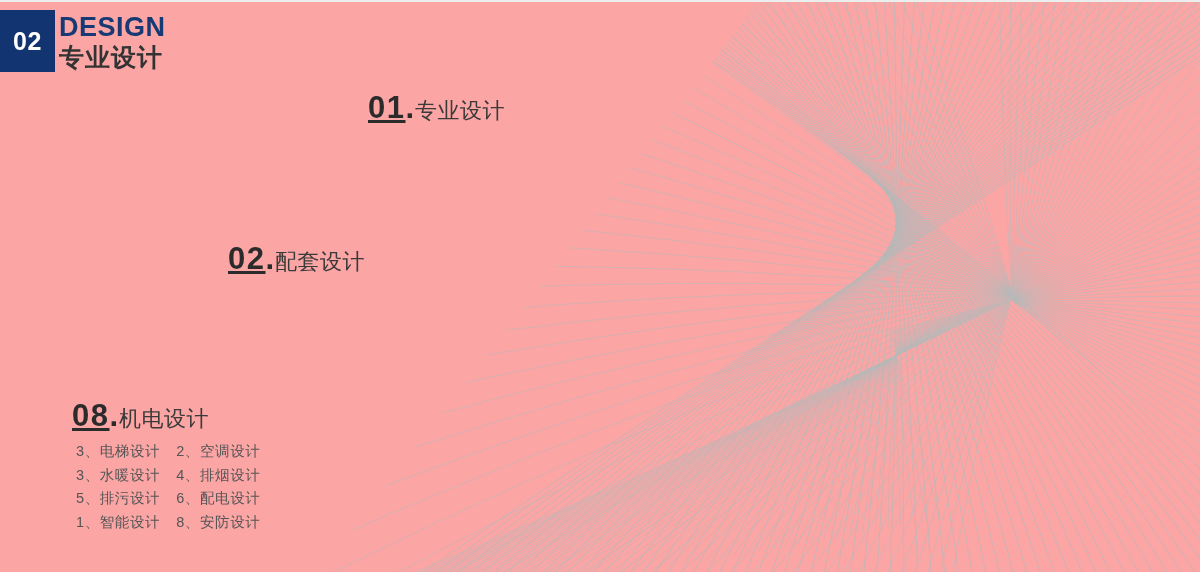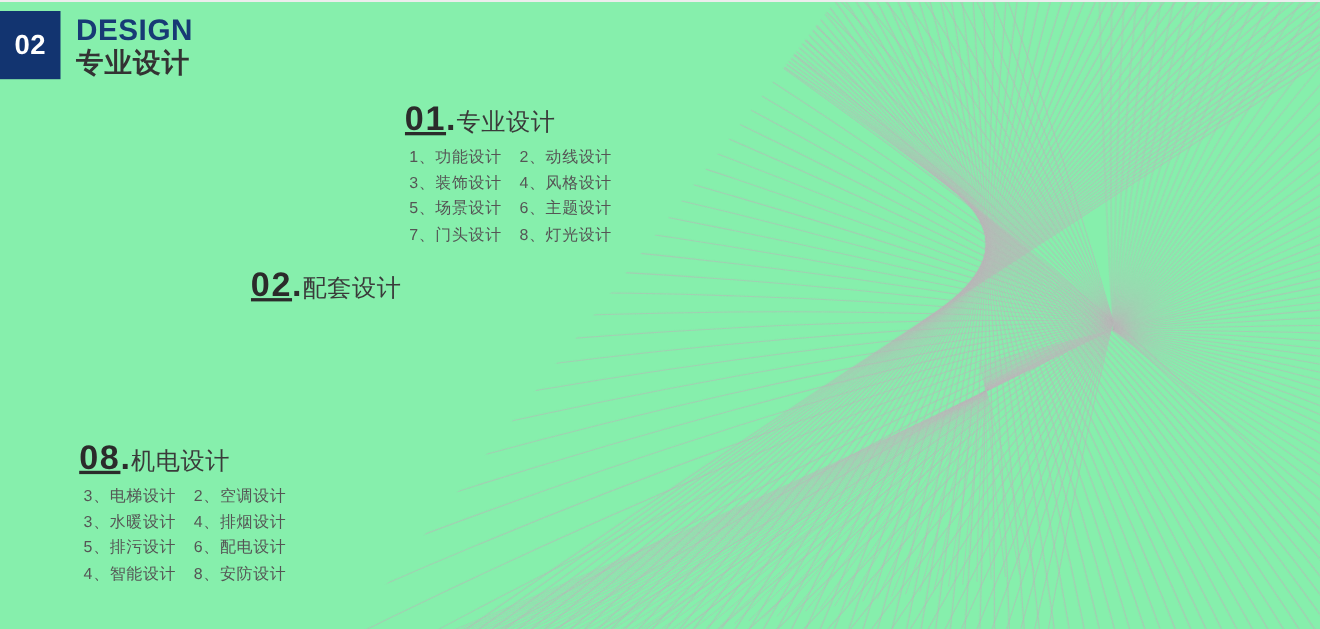--- a/index.html
+++ b/index.html
@@ -13,21 +13,21 @@
   body {
     font-family:"Liberation Sans","DejaVu Sans",sans-serif;
     background:#f5f5f5;
     position:relative;
   }
 
   #stage {
     position:relative;
     width:1200px;
     height:572px;
-    background:#86efac;
+    background:#fca5a5;
     overflow:hidden;
   }
 
   
   #bg-art {
     position:absolute;
     inset:0;
     width:1200px;
     height:572px;
     z-index:0;
@@ -64,21 +64,21 @@
   }
   #badge .badge-num {
     color:#ffffff;
     font-size:25px;
     font-weight:bold;
     letter-spacing:0.5px;
     line-height:1;
   }
 
   #header-titles {
-    margin-left:14px;
+    margin-left:4px;
     margin-top:14px;
   }
   .title-en {
     color:#173a75;
     font-size:27px;
     font-weight:bold;
     letter-spacing:0.5px;
     line-height:1.0;
   }
   .title-cn {
@@ -430,30 +430,20 @@
       <div class="title-cn">专业设计</div>
     </div>
   </div>
 
   <div class="section" id="section-0">
     <div class="sec-head">
       <span class="sec-num">01</span>
       <span class="sec-dot">.</span>
       <span class="sec-title">专业设计</span>
     </div>
-    <div class="sec-items">
-        <div class="sec-item">1、功能设计</div>
-        <div class="sec-item">2、动线设计</div>
-        <div class="sec-item">3、装饰设计</div>
-        <div class="sec-item">4、风格设计</div>
-        <div class="sec-item">5、场景设计</div>
-        <div class="sec-item">6、主题设计</div>
-        <div class="sec-item">7、门头设计</div>
-        <div class="sec-item">8、灯光设计</div>
-      </div>
   </div>
 
   <div class="section" id="section-1">
     <div class="sec-head">
       <span class="sec-num">02</span>
       <span class="sec-dot">.</span>
       <span class="sec-title">配套设计</span>
     </div>
   </div>
 
@@ -463,18 +453,18 @@
       <span class="sec-dot">.</span>
       <span class="sec-title">机电设计</span>
     </div>
     <div class="sec-items">
         <div class="sec-item">3、电梯设计</div>
         <div class="sec-item">2、空调设计</div>
         <div class="sec-item">3、水暖设计</div>
         <div class="sec-item">4、排烟设计</div>
         <div class="sec-item">5、排污设计</div>
         <div class="sec-item">6、配电设计</div>
-        <div class="sec-item">4、智能设计</div>
+        <div class="sec-item">1、智能设计</div>
         <div class="sec-item">8、安防设计</div>
       </div>
   </div>
 
 </div>
 
 </body></html>

